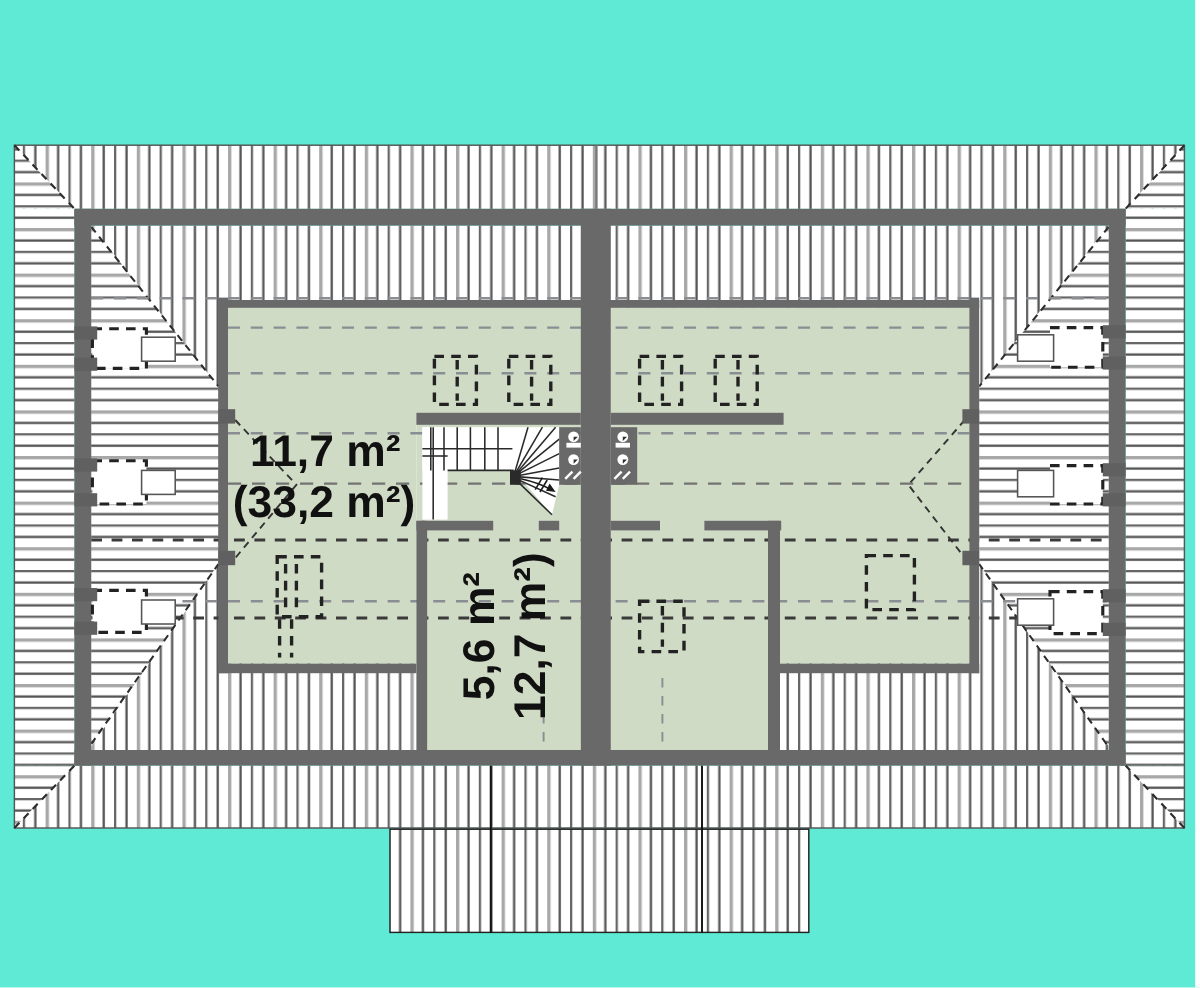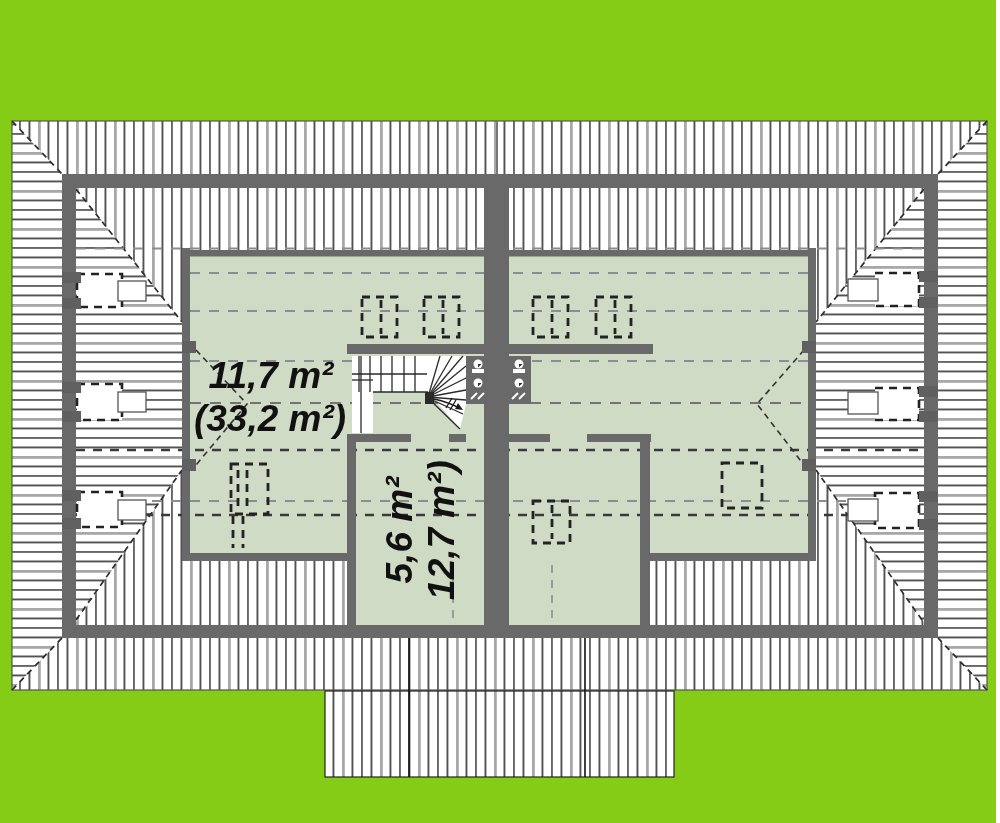--- a/index.html
+++ b/index.html
@@ -1,17 +1,17 @@
 <!DOCTYPE html>
 <html><head>
 <meta charset="utf-8">
 <style>
 html,body{margin:0;padding:0;background:#ffffff;}
-.page{position:relative;width:996px;height:823px;background:#84cc16;overflow:hidden;
-font-family:"Liberation Sans",sans-serif;font-style:italic;}
+.page{position:relative;width:996px;height:823px;background:#5eead4;overflow:hidden;
+font-family:"Liberation Sans",sans-serif;}
 </style>
 </head>
 <body>
 <div class="page">
 <svg width="1000" height="823" viewBox="0 0 1000 823" xmlns="http://www.w3.org/2000/svg">
 <defs>
 <pattern id="hv" width="38" height="38" patternUnits="userSpaceOnUse">
 <rect width="38" height="38" fill="#ffffff"></rect>
 <rect x="0" width="2.8" height="38" fill="#a8a8a8"></rect>
 <rect x="9.5" width="1.9" height="38" fill="#525252"></rect>

